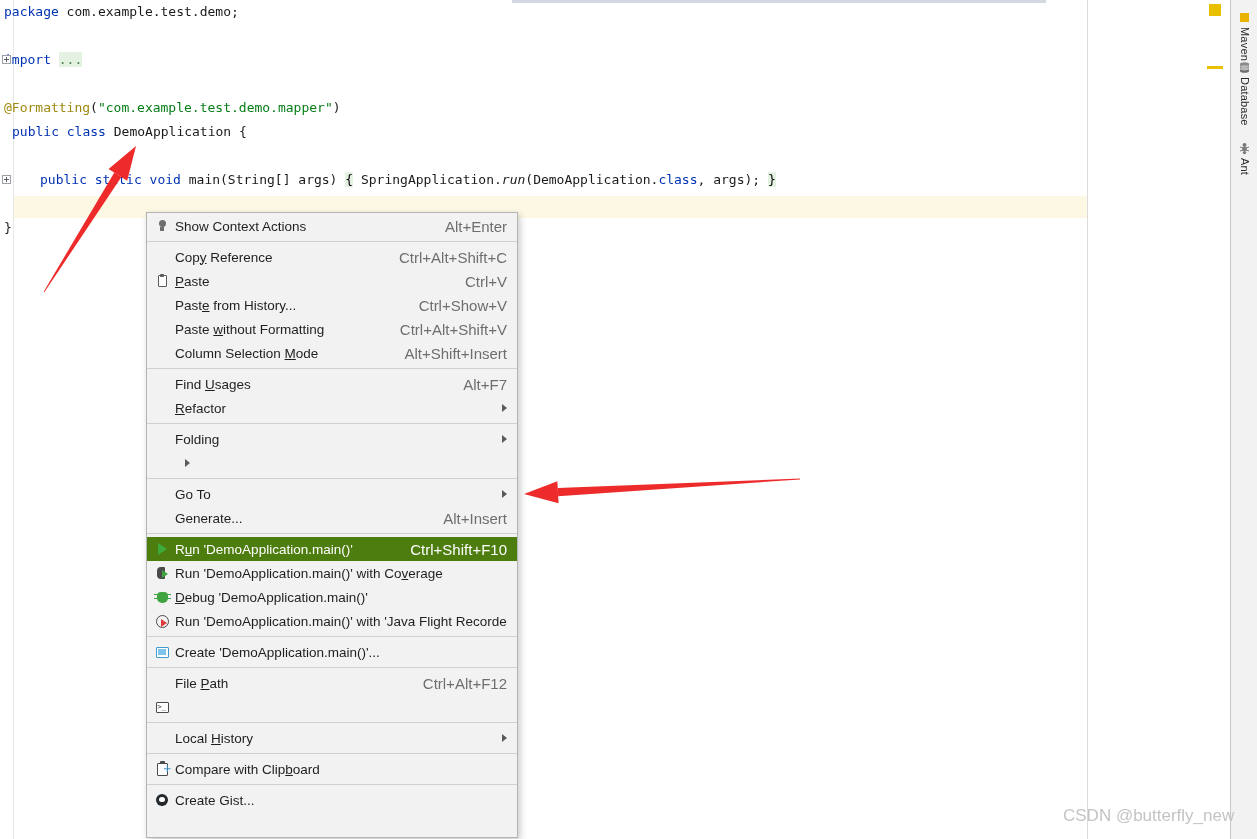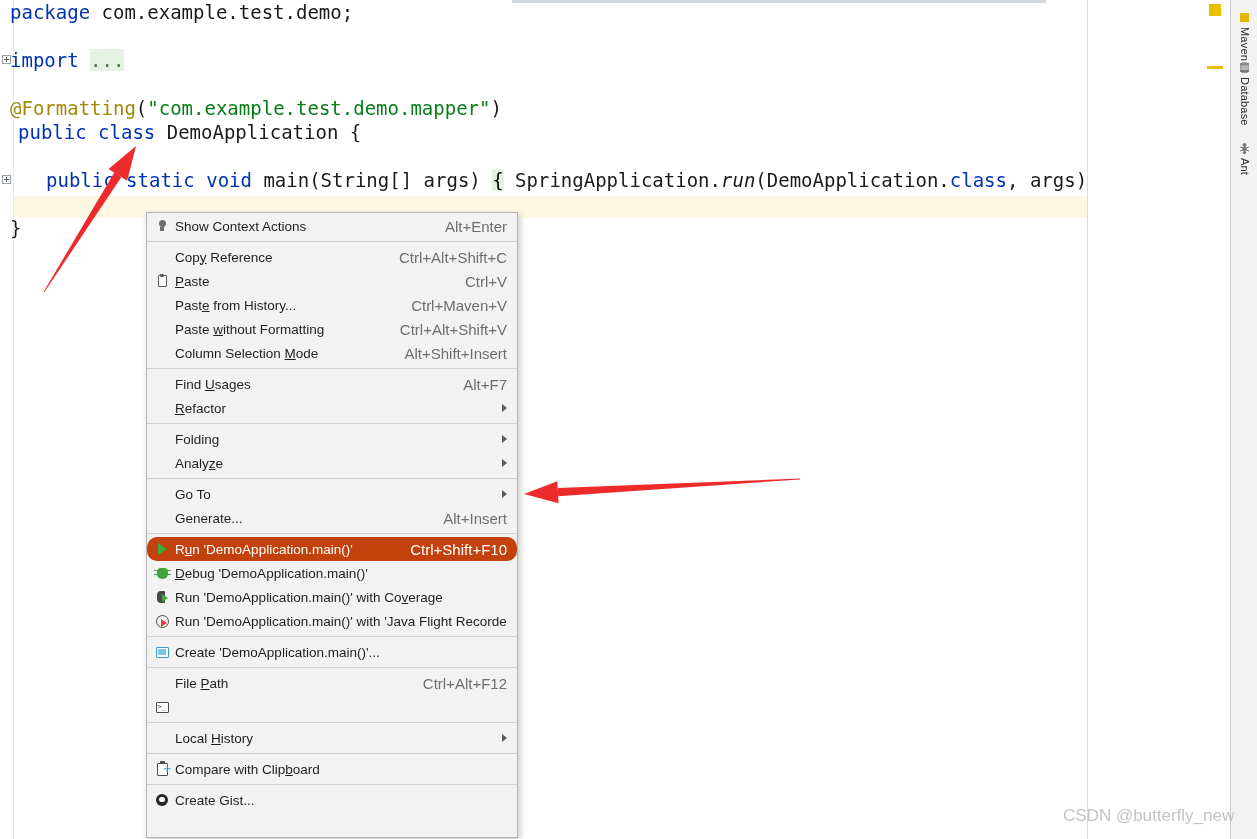--- a/index.html
+++ b/index.html
@@ -34,23 +34,22 @@
     width: 5px; height: 1px; background: #5c6066;
   }
   .fold::after {
     content: ""; position: absolute; left: 3px; top: 1px;
     width: 1px; height: 5px; background: #5c6066;
   }
 
   .code-line {
     position: absolute; left: 4px;
     font-family: "DejaVu Sans Mono", monospace;
-    font-size: 19px; line-height: 24px;
+    font-size: 13px; line-height: 24px;
     white-space: pre;
-    margin-left: 6px;
   }
   .kw { color: #0033b3; }
   .plain { color: #1a1a1a; }
   .ann { color: #9e880d; }
   .str { color: #067d17; }
   .ital { color: #1a1a1a; font-style: italic; text-align: center; }
   .brace-hl { background: #e3f2e1; }
   .fold-ph { background: #e3f2e1; color: #4f7a4a; }
 
   #caret-line {
@@ -307,21 +306,21 @@
       <div class="mi">
         <span class="mi-ico">
           <span class="ic-clip"></span>
         </span>
         <span class="mi-lbl"><u>P</u>aste</span>
         <span class="mi-short">Ctrl+V</span>
       </div>
       <div class="mi">
         <span class="mi-ico"></span>
         <span class="mi-lbl">Past<u>e</u> from History...</span>
-        <span class="mi-short">Ctrl+Maven+V</span>
+        <span class="mi-short">Ctrl+Show+V</span>
       </div>
       <div class="mi">
         <span class="mi-ico"></span>
         <span class="mi-lbl">Paste <u>w</u>ithout Formatting</span>
         <span class="mi-short">Ctrl+Alt+Shift+V</span>
       </div>
       <div class="mi">
         <span class="mi-ico"></span>
         <span class="mi-lbl">Column Selection <u>M</u>ode</span>
         <span class="mi-short">Alt+Shift+Insert</span>
@@ -338,53 +337,52 @@
         <span class="mi-arrow"></span>
       </div>
       <div class="sep"></div>
       <div class="mi">
         <span class="mi-ico"></span>
         <span class="mi-lbl">Folding</span>
         <span class="mi-arrow"></span>
       </div>
       <div class="mi">
         <span class="mi-ico"></span>
-        <span class="mi-lbl">Analy<u>z</u>e</span>
         <span class="mi-arrow"></span>
       </div>
       <div class="sep"></div>
       <div class="mi">
         <span class="mi-ico"></span>
         <span class="mi-lbl">Go To</span>
         <span class="mi-arrow"></span>
       </div>
       <div class="mi">
         <span class="mi-ico"></span>
         <span class="mi-lbl">Generate...</span>
         <span class="mi-short">Alt+Insert</span>
       </div>
       <div class="sep"></div>
-      <div class="mi sel" style="background: #c2410c; border-radius: 10px;">
+      <div class="mi sel" style="background: #4d7c0f;">
         <span class="mi-ico">
           <span class="ic-play"></span>
         </span>
         <span class="mi-lbl">R<u>u</u>n 'DemoApplication.main()'</span>
         <span class="mi-short">Ctrl+Shift+F10</span>
       </div>
       <div class="mi">
         <span class="mi-ico">
+          <span class="ic-cov"></span>
+        </span>
+        <span class="mi-lbl">Run 'DemoApplication.main()' with Co<u>v</u>erage</span>
+      </div>
+      <div class="mi">
+        <span class="mi-ico">
           <span class="ic-bug"></span>
         </span>
         <span class="mi-lbl"><u>D</u>ebug 'DemoApplication.main()'</span>
-      </div>
-      <div class="mi">
-        <span class="mi-ico">
-          <span class="ic-cov"></span>
-        </span>
-        <span class="mi-lbl">Run 'DemoApplication.main()' with Co<u>v</u>erage</span>
       </div>
       <div class="mi">
         <span class="mi-ico">
           <span class="ic-jfr"></span>
         </span>
         <span class="mi-lbl">Run 'DemoApplication.main()' with 'Java Flight Recorder'</span>
       </div>
       <div class="sep"></div>
       <div class="mi">
         <span class="mi-ico">

